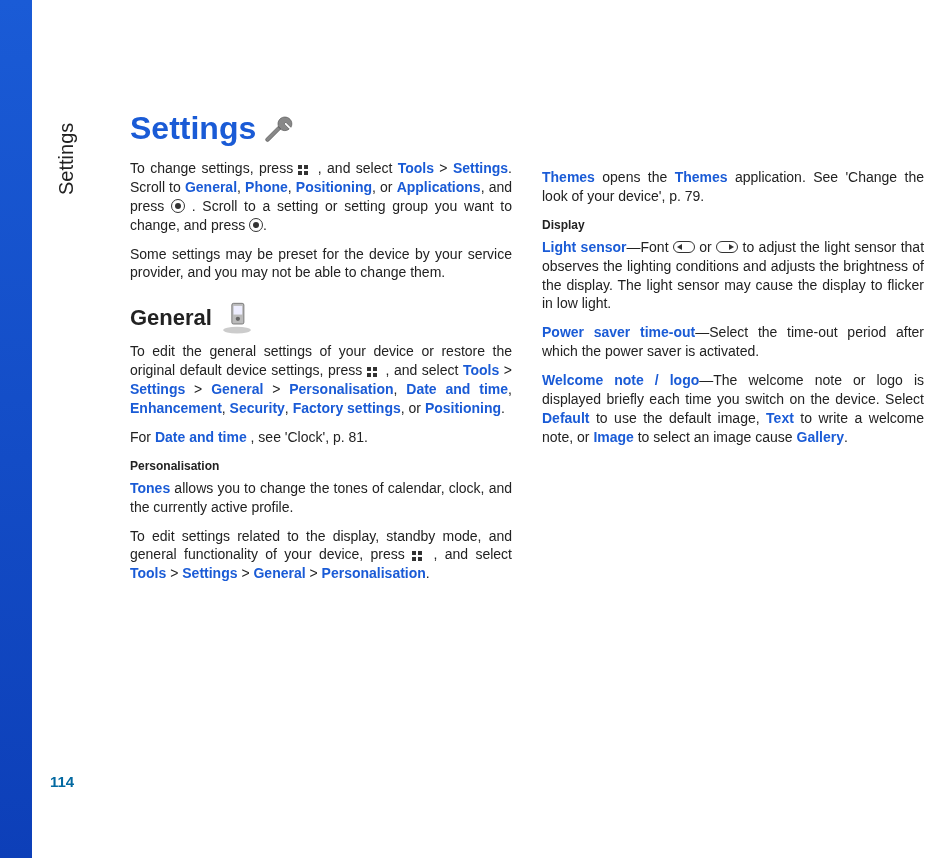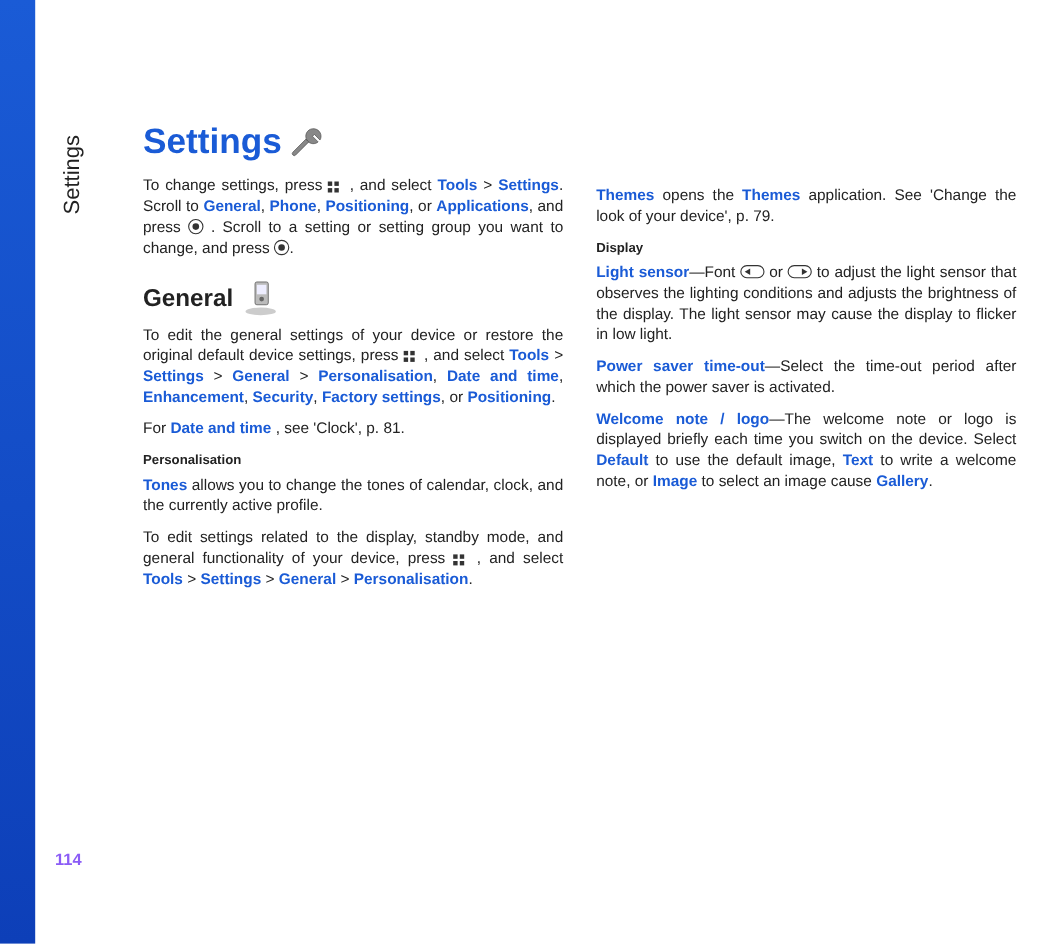--- a/index.html
+++ b/index.html
@@ -20,21 +20,21 @@
     width: 32px;
     height: 858px;
     background: linear-gradient(#1a5bd6, #0d3fb8);
   }
   .page-number {
     position: absolute;
     left: 50px;
     bottom: 68px;
     font-weight: bold;
     font-size: 15px;
-    color: #8b5cf6;
+    color: #0369a1;
   }
   .side-label {
     position: absolute;
     left: 55px;
     top: 195px;
     transform: rotate(-90deg);
     transform-origin: left top;
     font-size: 20px;
     color: #222;
   }
@@ -169,20 +169,21 @@
       <span class="kw">General</span>,
       <span class="kw">Phone</span>,
       <span class="kw">Positioning</span>, or
       <span class="kw">Applications</span>,
       <span>and press </span>
       <span class="circle-btn"></span>
       <span>. Scroll to a setting or setting group you want to change, and press </span>
       <span class="circle-btn"></span>.
     </p>
 
+    <p>Some settings may be preset for the device by your service provider, and you may not be able to change them.</p>
 
     <h2 class="section">
       <span>General</span>
       <svg class="device-icon" viewBox="0 0 44 40">
         <rect x="16" y="3" width="14" height="24" rx="2" fill="#bbb" stroke="#555" stroke-width="0.8"></rect>
         <rect x="18" y="6" width="10" height="10" fill="#eef"></rect>
         <circle cx="23" cy="21" r="2.5" fill="#666"></circle>
         <ellipse cx="22" cy="34" rx="16" ry="4" fill="#ccc"></ellipse>
       </svg>
     </h2>

